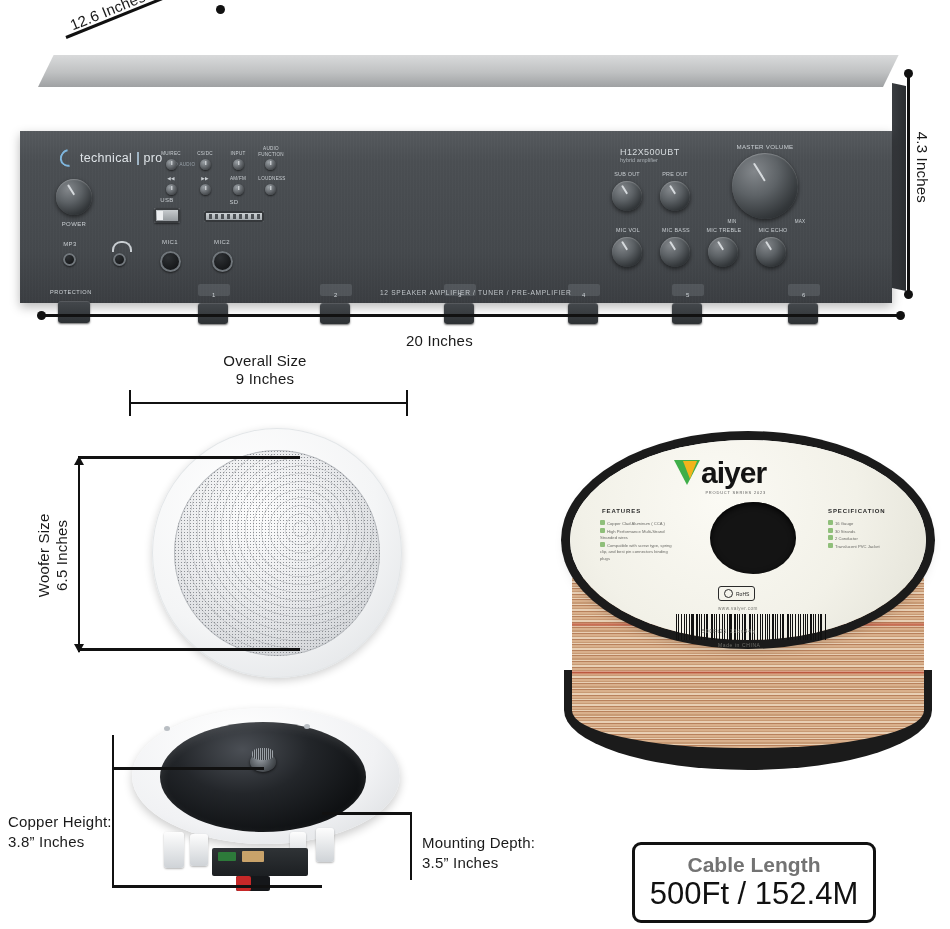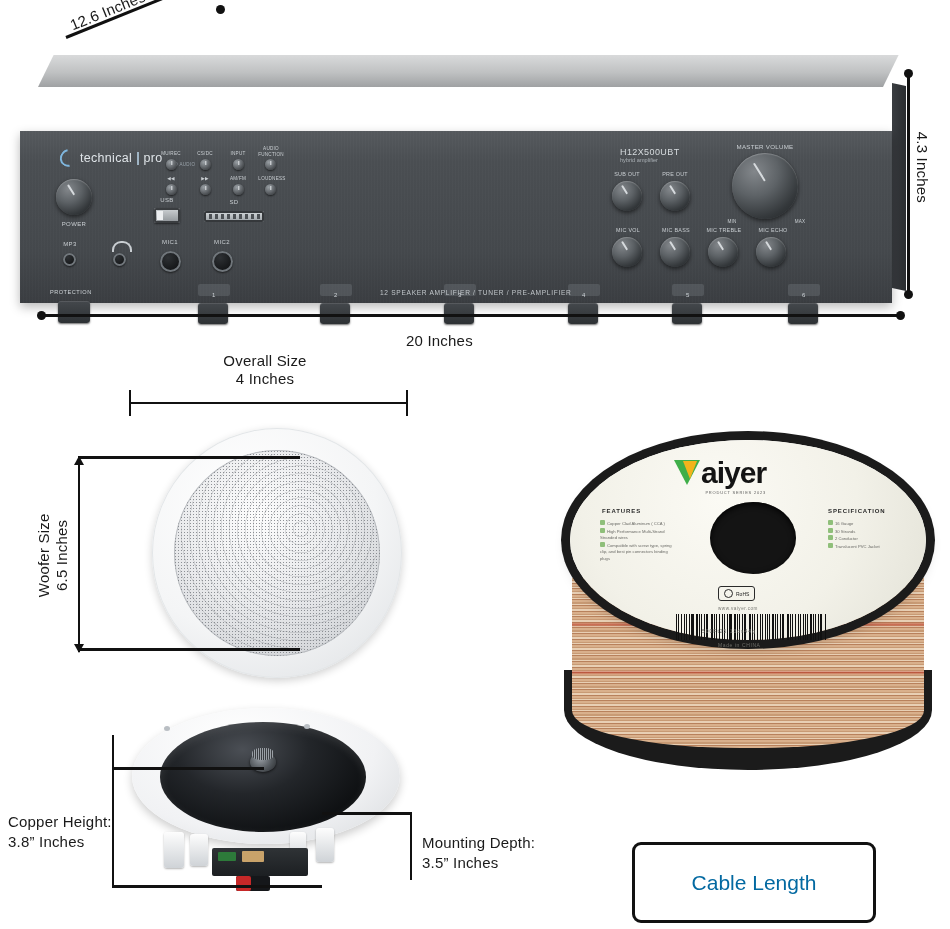--- a/index.html
+++ b/index.html
@@ -141,21 +141,21 @@
   .madein{position:absolute;font-size:5px;color:#6d6d68;letter-spacing:.6px;}
   .wirebody{position:absolute;border-radius:0 0 48% 48%/0 0 22% 22%;overflow:hidden;
     background:repeating-linear-gradient(180deg,
        #d9b08c 0 2px,#c89a74 2px 3.2px,#e8cfb4 3.2px 4.6px,#b8815c 4.6px 5.6px);}
   .wirebody .redstripe{position:absolute;left:0;right:0;height:5px;
     background:linear-gradient(180deg,rgba(200,60,40,.0),rgba(190,55,40,.55),rgba(200,60,40,.0));}
   .wire-rim{position:absolute;background:#1b1b1b;border-radius:0 0 50% 50%/0 0 60% 60%;}
 
   .cablebox{position:absolute;border:3px solid #111;border-radius:9px;
     display:flex;flex-direction:column;align-items:center;justify-content:center;background:#fff;}
-  .cb-t1{font-size:21px;color:#0369a1;}
+  .cb-t1{font-size:21px;color:#737373;font-weight:bold;}
   .cb-t2{font-size:31px;color:#111;margin-top:-1px;}
 </style>
 </head>
 <body>
 
 <div class="abs" style="left:48px;top:6px;width:200px;height:60px;">
   <div class="dimline" style="left:18px;top:30px;width:158px;height:3px;transform:rotate(-22deg);transform-origin:left center;"></div>
   <div class="dot" style="left:14px;top:55px;"></div>
   <div class="dot" style="left:168px;top:-1px;"></div>
   <div class="dimlabel" style="position:absolute;left:20px;top:-4px;transform:rotate(-22deg);">12.6 Inches</div>
@@ -278,21 +278,21 @@
 
 <div class="abs" style="left:36px;top:308px;width:880px;height:50px;">
   <div class="dimline" style="left:6px;top:6px;width:858px;height:3px;"></div>
   <div class="dot" style="left:1px;top:3px;"></div>
   <div class="dot" style="left:860px;top:3px;"></div>
   <div class="dimlabel" style="position:absolute;left:370px;top:24px;">20 Inches</div>
 </div>
 
 <div class="abs" style="left:120px;top:352px;width:310px;height:56px;">
   <div class="dimlabel" style="position:absolute;left:0;top:0;width:290px;text-align:center;">Overall Size</div>
-  <div class="dimlabel" style="position:absolute;left:0;top:18px;width:290px;text-align:center;">4 Inches</div>
+  <div class="dimlabel" style="position:absolute;left:0;top:18px;width:290px;text-align:center;">9 Inches</div>
   <div class="dimline" style="left:10px;top:50px;width:278px;height:2px;"></div>
   <div class="dimline" style="left:9px;top:38px;width:2px;height:26px;"></div>
   <div class="dimline" style="left:286px;top:38px;width:2px;height:26px;"></div>
 </div>
 
 <div class="spk-round" style="left:152px;top:428px;width:250px;height:250px;">
   <div class="spk-mesh" style="left:22px;top:22px;width:206px;height:206px;">
     <div class="swirl"></div>
   </div>
 </div>
@@ -386,13 +386,14 @@
     <div class="url" style="left:148px;top:166px;">www.vaiyer.com</div>
     <div class="barcode" style="left:106px;top:174px;width:150px;"></div>
   </div>
 
   <div class="bcnum" style="left:144px;top:198px;">500Ft25 13ds44g</div>
   <div class="madein" style="left:160px;top:212px;">Made in CHINA</div>
 </div>
 
 <div class="cablebox" style="left:632px;top:842px;width:238px;height:75px;">
   <div class="cb-t1">Cable Length</div>
+  <div class="cb-t2">500Ft / 152.4M</div>
 </div>
 
 </body></html>

